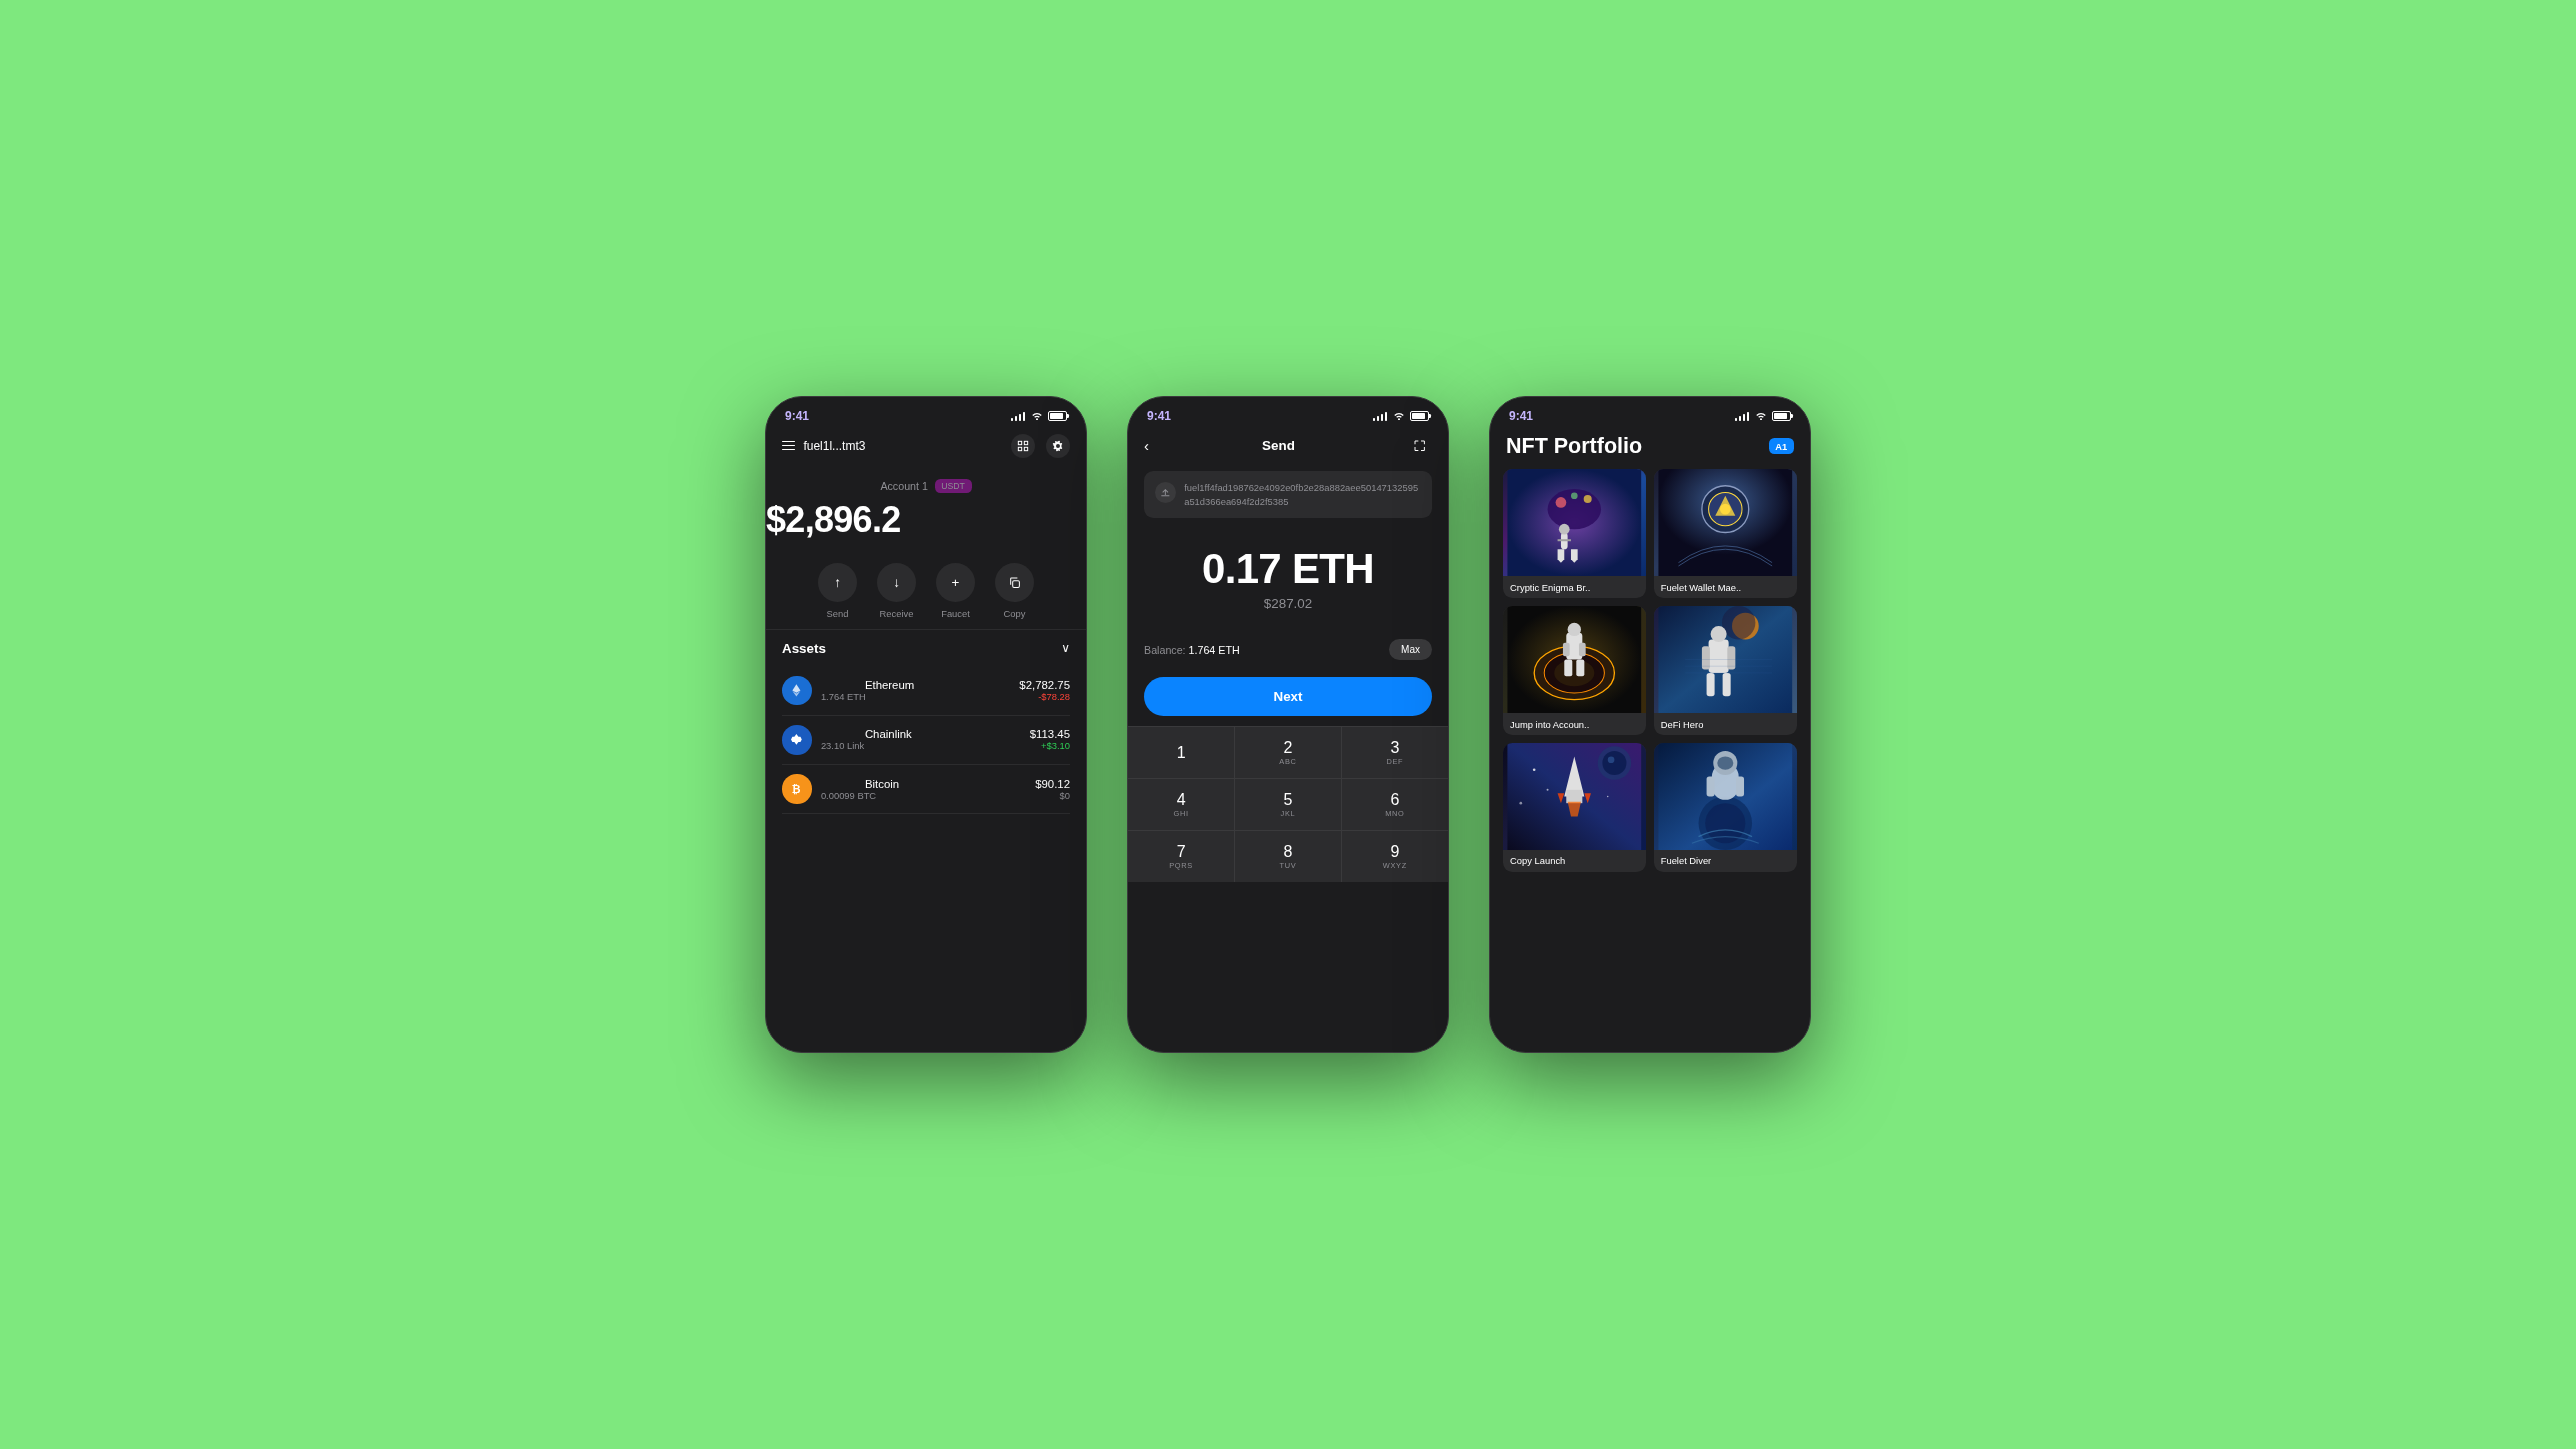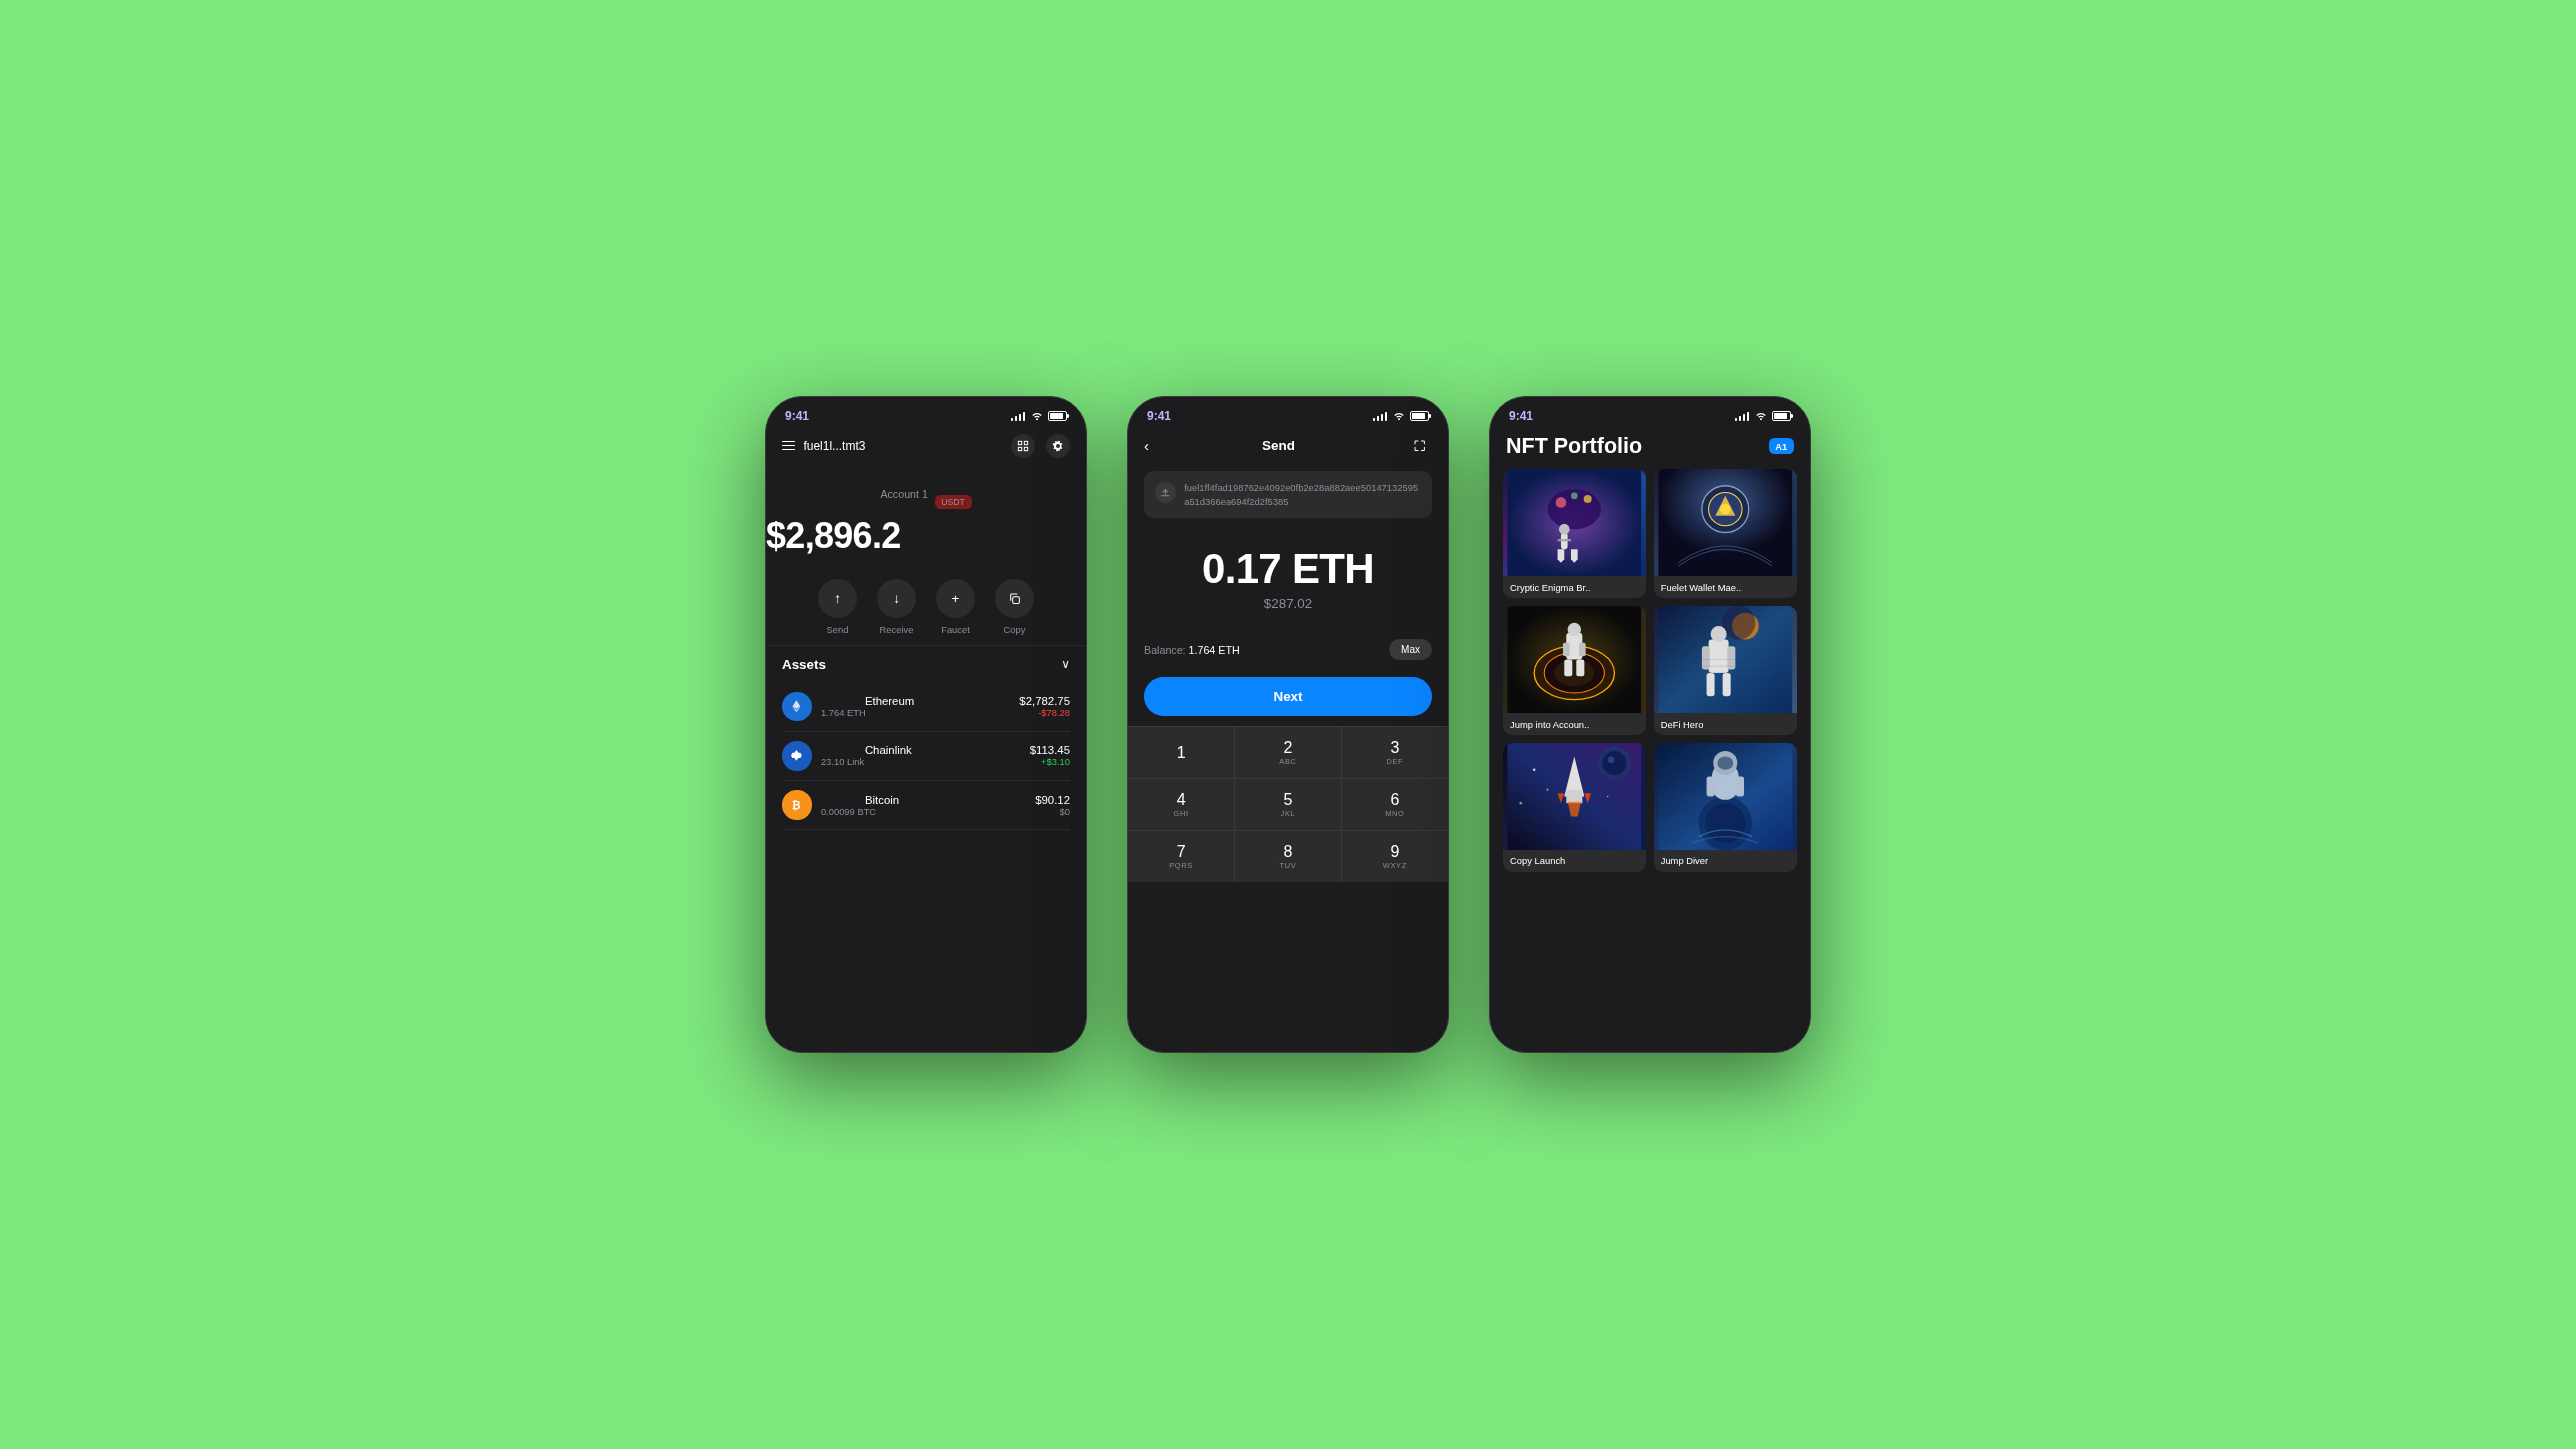--- a/index.html
+++ b/index.html
@@ -134,26 +134,25 @@
     .account-label {
       display: flex;
       align-items: center;
       justify-content: center;
       gap: 6.7px;
       color: #8e8e93;
       font-size: 10.7px;
       margin-bottom: 5.4px;
     }
     .usdt-badge {
-      background: #7f1d1d;
+      background: #701a75;
       color: #8e8e93;
       font-size: 8.7px;
       padding: 2px 6.7px;
       border-radius: 5.4px;
-      margin-top: 16px;
     }
     .balance-amount {
       color: white;
       font-size: 36px;
       font-weight: 700;
       letter-spacing: -0.7px;
     }
     .action-buttons {
       display: flex;
       justify-content: center;
@@ -838,20 +837,20 @@
             <circle cx="100" cy="120" r="30" fill="#0a1a4e" opacity="0.5"></circle>
             <rect x="80" y="30" width="40" height="55" fill="#c0d0e0" rx="20" opacity="0.9"></rect>
             <circle cx="100" cy="30" r="18" fill="#a0b0c0"></circle>
             <ellipse cx="100" cy="30" rx="12" ry="10" fill="#2a4a6e" opacity="0.7"></ellipse>
             <rect x="72" y="50" width="12" height="30" fill="#b0c0d0" rx="4"></rect>
             <rect x="116" y="50" width="12" height="30" fill="#b0c0d0" rx="4"></rect>
             <path d="M60 140 Q100 120 140 140" stroke="#3a7aae" stroke-width="2" fill="none" opacity="0.7"></path>
             <path d="M50 150 Q100 130 150 150" stroke="#3a7aae" stroke-width="1.5" fill="none" opacity="0.5"></path>
           </svg>
         </div>
-        <div class="nft-name">Jump Diver</div>
+        <div class="nft-name">Fuelet Diver</div>
       </div>
 
     </div>
   </div>
 
 </div>
 
 
 </body></html>

